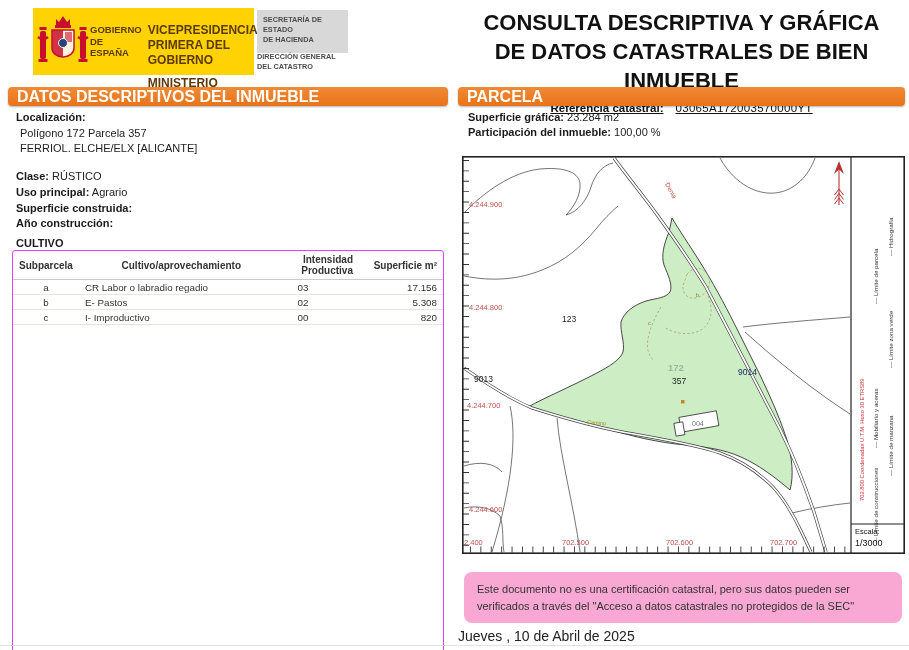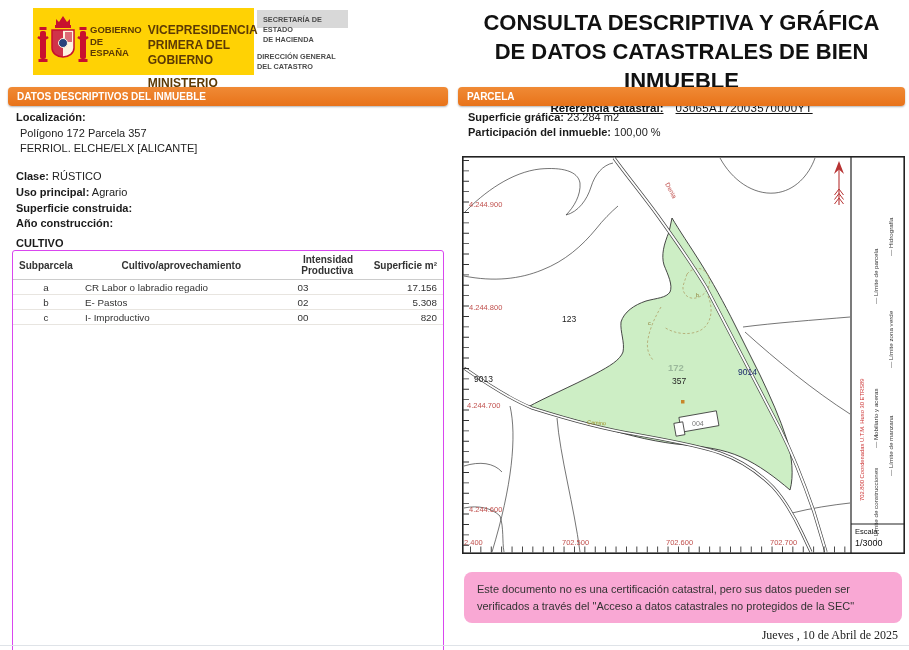--- a/index.html
+++ b/index.html
@@ -5,31 +5,31 @@
   * { margin:0; padding:0; box-sizing:border-box; }
   body { width:909px; height:650px; background:#fff; font-family:"Liberation Sans", sans-serif; color:#222; }
   .page { position:relative; width:909px; height:650px; overflow:hidden; background:#fff; }
 
   
   .logo-box { position:absolute; left:33px; top:8px; width:221px; height:67px; background:#FFD204; display:flex; align-items:center; }
   .arms { width:54px; height:62px; flex:0 0 54px; margin-left:3px; }
   .gob-text { width:62px; font-size:9.5px; font-weight:bold; color:#5c3a05; line-height:1.25; }
   .vice-min { flex:1; padding-left:6px; display:flex; flex-direction:column; justify-content:space-between; height:54px; }
   .vice-min div { font-size:12px; font-weight:bold; color:#5c3a05; line-height:1.25;margin-top:8px; }
-  .sec-box { position:absolute; left:257px; top:10px; width:91px; height:18px; background:#D8D8D8; padding:5px 6px; font-size:7.3px; font-weight:bold; color:#4c4c4c; line-height:1.4; }
+  .sec-box { position:absolute; left:257px; top:10px; width:91px; height:43px; background:#D8D8D8; padding:5px 6px; font-size:7.3px; font-weight:bold; color:#4c4c4c; line-height:1.4; }
   .dir-text { position:absolute; left:257px; top:52px; font-size:7.3px; font-weight:bold; color:#4c4c4c; line-height:1.4; }
 
   .title-wrap { position:absolute; left:458px; top:8px; width:447px; text-align:center; }
   .title-wrap .t1, .title-wrap .t2 { font-size:22px; font-weight:bold; color:#111; line-height:1.32; }
   .ref-line { margin-top:7px; font-size:11.5px; color:#111;text-decoration:underline; }
   .ref-line .lbl { font-weight:bold; margin-right:12px; }
   .ref-line .val { font-weight:normal; letter-spacing:0.3px; }
 
   
-  .obar { position:absolute; height:19px; background:linear-gradient(#f08a35,#e8731a); border-radius:4px; color:#fff; font-size:10px; font-weight:bold; line-height:19px; padding-left:9px; box-shadow:0 1px 2px rgba(0,0,0,.3); }
+  .obar { position:absolute; height:19px; background:linear-gradient(#f08a35,#e8731a); border-radius:4px; color:#fff; font-size:16px; font-weight:bold; line-height:19px; padding-left:9px; box-shadow:0 1px 2px rgba(0,0,0,.3); }
   .bar-left { left:8px; top:87px; width:440px; }
   .bar-right { left:458px; top:87px; width:447px; }
 
   
   .fld { position:absolute; font-size:11px; color:#222; white-space:nowrap; }
   .fld b { color:#1a1a1a;text-align:center; }
   .table-box { position:absolute; left:12px; top:250px; width:432px; height:456px; border:1px solid #d946ef; border-radius:3px; background:#fff; }
   .ctable { width:100%; border-collapse:collapse; }
   .ctable th { font-size:10px; color:#333; font-weight:bold; padding:3px 6px; border-bottom:1px solid #ccc; }
   .ctable td { font-size:9.8px; color:#333; padding:1.5px 6px; border-bottom:1px solid #e8e5e0; }
@@ -37,21 +37,21 @@
   .c-cul { text-align:left; }
   .c-int { width:112px; text-align:center; }
   .c-sup { width:84px; text-align:right; }
   th.c-cul { text-align:right; }
   th.c-int { text-align:right; }
   th.c-sup { text-align:right; }
 
   
   .map-wrap { position:absolute; left:462px; top:156px; width:443px; height:398px; }
   .disc-box { position:absolute; left:464px; top:572px; width:438px; background:#f9a8d4; border-radius:8px; padding:9px 13px; font-size:11px; color:#333; line-height:1.5; }
-  .date-line { position:absolute; left:458px; top:628px; width:440px; text-align:right; font-size:12px; color:#222;font-family:Liberation Serif, serif; }
+  .date-line { position:absolute; left:458px; top:628px; width:440px; font-size:14px; color:#222; }
   .bottom-rule { position:absolute; left:0; top:645px; width:909px; border-top:1.5px solid #dfe3e8; }
 
   svg text { font-family:"Liberation Sans", sans-serif; }
 </style>
 </head>
 <body>
 
 <div class="page">
 
   <div class="logo-box">

